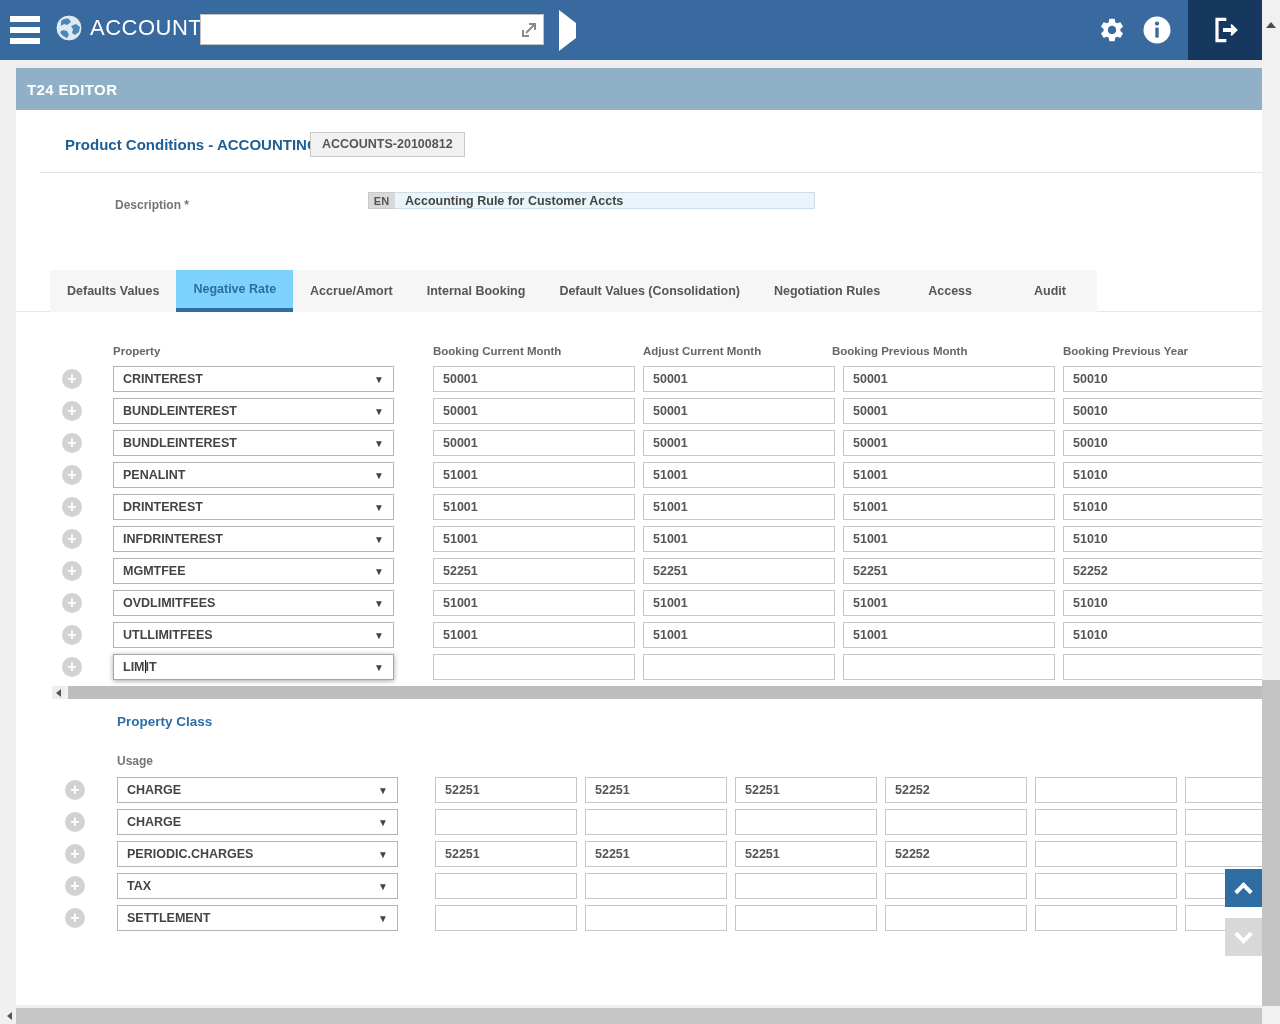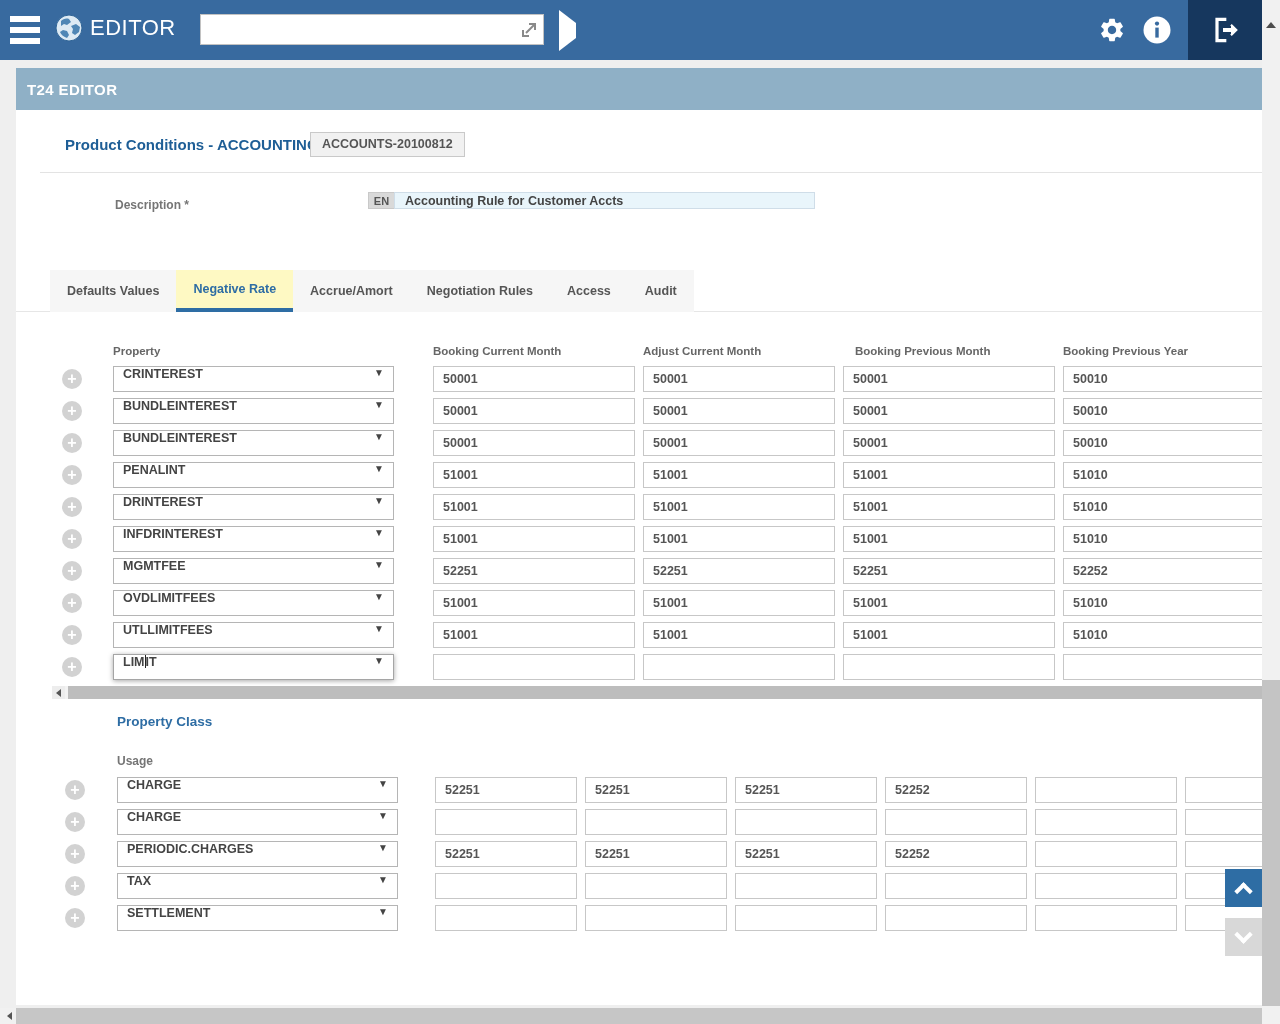--- a/index.html
+++ b/index.html
@@ -56,35 +56,35 @@
              display:flex;align-items:center;justify-content:center;border:1px solid #c9c9c9;border-right:0}
   .desc-input{width:421px;background:#e9f5fb;border:1px solid #cfdde8;font-weight:bold;font-size:12.5px;
               color:#444;padding:0 10px;outline:none;font-family:"Liberation Sans",sans-serif}
 
   
   .tabstrip-line{position:absolute;left:0;top:201px;width:1246px;height:1px;background:#e6e6e6}
   .tabs{position:absolute;left:34px;top:160px;height:42px;display:flex}
   .tab{height:42px;display:flex;align-items:center;padding:0 17px;background:#f6f6f6;
        font-size:12.5px;font-weight:bold;color:#555;cursor:pointer;white-space:nowrap}
   .tab:nth-child(7),.tab:nth-child(8){padding:0 31px}
-  .tab.active{background:#fef9c3;color:var(--accent);border-bottom:4px solid var(--accent)}
+  .tab.active{background:#7dd3fc;color:var(--accent);border-bottom:4px solid var(--accent)}
 
   
   .ch{position:absolute;top:235px;font-size:11.5px;font-weight:bold;color:#666}
-  .ch0{left:97px}.ch1{left:417px}.ch2{left:627px}.ch3{left:839px}.ch4{left:1047px}
+  .ch0{left:97px}.ch1{left:417px}.ch2{left:627px}.ch3{left:816px}.ch4{left:1047px}
 
   .rows-top{position:absolute;left:0;top:256px;width:1246px}
   .rows-bottom{position:absolute;left:0;top:667px;width:1246px}
   .prow,.brow{position:relative;height:32px;width:1246px}
   .plus{position:absolute;top:3px;width:20px;height:20px;border-radius:50%;background:#d2d2d2;border:0;
         cursor:pointer;padding:0}
   .prow .plus{left:46px}.brow .plus{left:49px}
   .plus-glyph{color:#fff;font-size:16px;font-weight:bold;line-height:20px;display:block;text-align:center}
   .sel{position:absolute;top:0;width:281px;height:26px;border:1px solid #b5b5b5;background:#fff;cursor:pointer;
-       display:flex;justify-content:space-between;padding:0 9px;
+       display:flex;align-items:center;justify-content:space-between;padding:0 9px;
        font-size:12.5px;font-weight:bold;color:#444}
   .prow .sel{left:97px}.brow .sel{left:101px}
   .dd{font-size:10px;color:#444}
   .prow.focused .sel{box-shadow:0 1px 5px rgba(0,0,0,.35);border-color:#a5a5a5}
   .caret{display:inline-block;width:1px;height:13px;background:#222;vertical-align:-2px}
   .val{position:absolute;top:0;height:26px;border:1px solid #c7c7c7;font-size:12.5px;font-weight:bold;
        color:#555;padding:0 9px;outline:none;font-family:"Liberation Sans",sans-serif}
   .v0{left:417px;width:202px}.v1{left:627px;width:192px}.v2{left:827px;width:212px}.v3{left:1047px;width:212px}
   .u0{left:419px;width:142px}.u1{left:569px;width:142px}.u2{left:719px;width:142px}
   .u3{left:869px;width:142px}.u4{left:1019px;width:142px}.u5{left:1169px;width:142px}
@@ -131,21 +131,21 @@
     <div class="logo">
       <span style="display:flex">
         <svg width="28" height="28" viewBox="0 0 28 28">
           <circle cx="14" cy="14" r="13" fill="#ddeaf4"></circle>
           <path fill="#4f86b5" d="M6 7c2-2 5-3 8-2l2 3-4 3-3-1-3 2z"></path>
           <path fill="#4f86b5" d="M16 12l5-2 4 3-1 5-4 3-3-2 1-4z"></path>
           <path fill="#4f86b5" d="M8 16l4 1 2 4-2 3c-3-1-6-3-7-6z"></path>
           <circle cx="14" cy="14" r="13" fill="none" stroke="#2f6496" stroke-width="1"></circle>
         </svg>
       </span>
-      <span class="brand">EDITOR</span>
+      <span class="brand">ACCOUNT</span>
     </div>
     <div class="search">
       <input value="" style="">
       <span class="go-icon">
         <svg width="18" height="18" viewBox="0 0 18 18" fill="none" stroke="#8a8a8a" stroke-width="2">
           <path d="M3 9v6h6"></path>
             <path d="M6 12L15 3"></path>
             <path d="M9 3h6v6"></path>
         </svg>
       </span>
@@ -202,20 +202,26 @@
         <div class="tab">
           <span>Defaults Values</span>
         </div>
         <div class="tab active">
           <span>Negative Rate</span>
         </div>
         <div class="tab">
           <span>Accrue/Amort</span>
         </div>
         <div class="tab">
+          <span>Internal Booking</span>
+        </div>
+        <div class="tab">
+          <span>Default Values (Consolidation)</span>
+        </div>
+        <div class="tab">
           <span>Negotiation Rules</span>
         </div>
         <div class="tab">
           <span>Access</span>
         </div>
         <div class="tab">
           <span>Audit</span>
         </div>
       </div>
 

